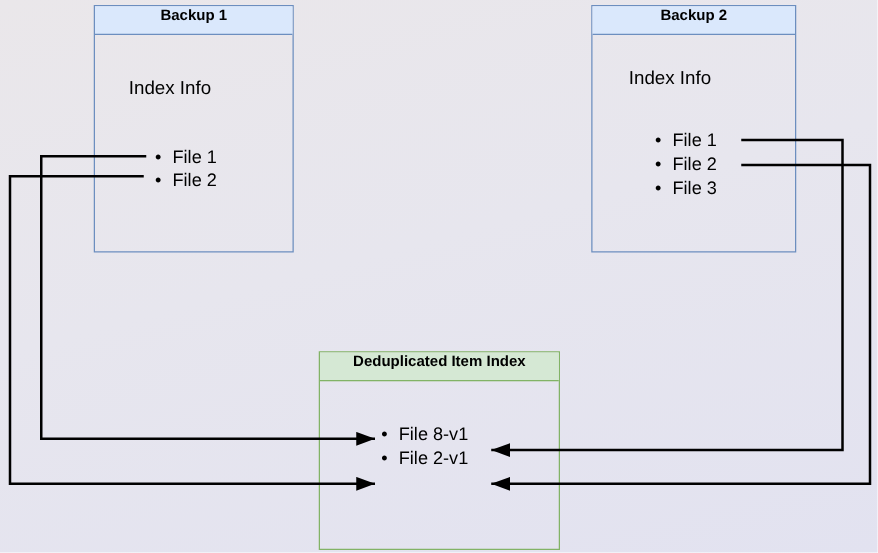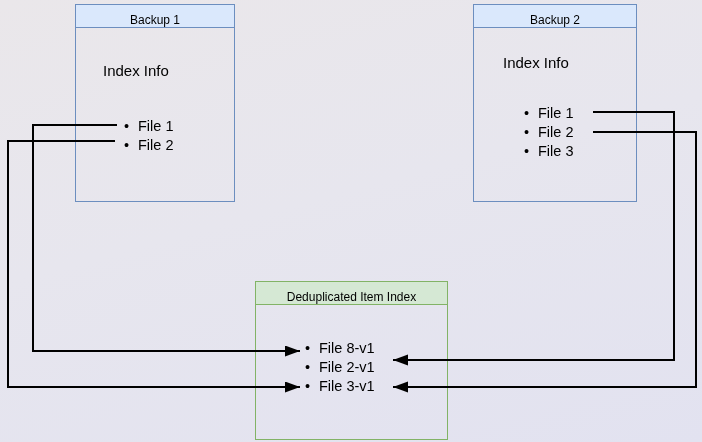--- a/index.html
+++ b/index.html
@@ -11,22 +11,22 @@
     position:relative;width:702px;height:442px;
     background:linear-gradient(165deg, var(--bg_top,#eae7ea) 0%, var(--bg_mid,#e7e6ee) 45%, var(--bg_bottom,#e2e2f0) 100%);
     overflow:hidden;
   }
   .connectors{position:absolute;left:0;top:0;width:702px;height:442px;z-index:2;pointer-events:none;}
   .edge{fill:none;stroke:var(--line,#000000);stroke-width:2;}
 
   .box{position:absolute;border:1.5px solid;z-index:1;background:transparent;}
   .box-header{
     position:absolute;left:0;top:0;right:0;height:22px;
-    display:flex;align-items:flex-end;justify-content:center;
-    font-weight:normal;font-size:12px;color:#000;
+    display:flex;align-items:flex-start;justify-content:center;
+    font-weight:bold;font-size:12px;color:#000;
     border-bottom:1.5px solid;
   }
   .box-blue{border-color:var(--blue_border,#6c8ebf);}
   .box-blue .box-header{background:var(--blue_header,#dae8fc);border-color:var(--blue_border,#6c8ebf);}
   .box-green{border-color:var(--green_border,#82b366);}
   .box-green .box-header{background:var(--green_header,#d5e8d4);border-color:var(--green_border,#82b366);}
 
   #backup1-box{left:75px;top:4px;width:158px;height:196px;}
   #backup2-box{left:473px;top:4px;width:162px;height:196px;}
   #dedup-box{left:255px;top:281px;width:191px;height:157px;}
@@ -87,17 +87,16 @@
       </ul>
   </div>
 
   <div class="box box-green" id="dedup-box">
     <div class="box-header">
       <span>Deduplicated Item Index</span>
     </div>
     <ul class="file-list">
         <li>File 8-v1</li>
         <li>File 2-v1</li>
-        <li>File 3-v1</li>
       </ul>
   </div>
 
 </div>
 
 </body></html>

